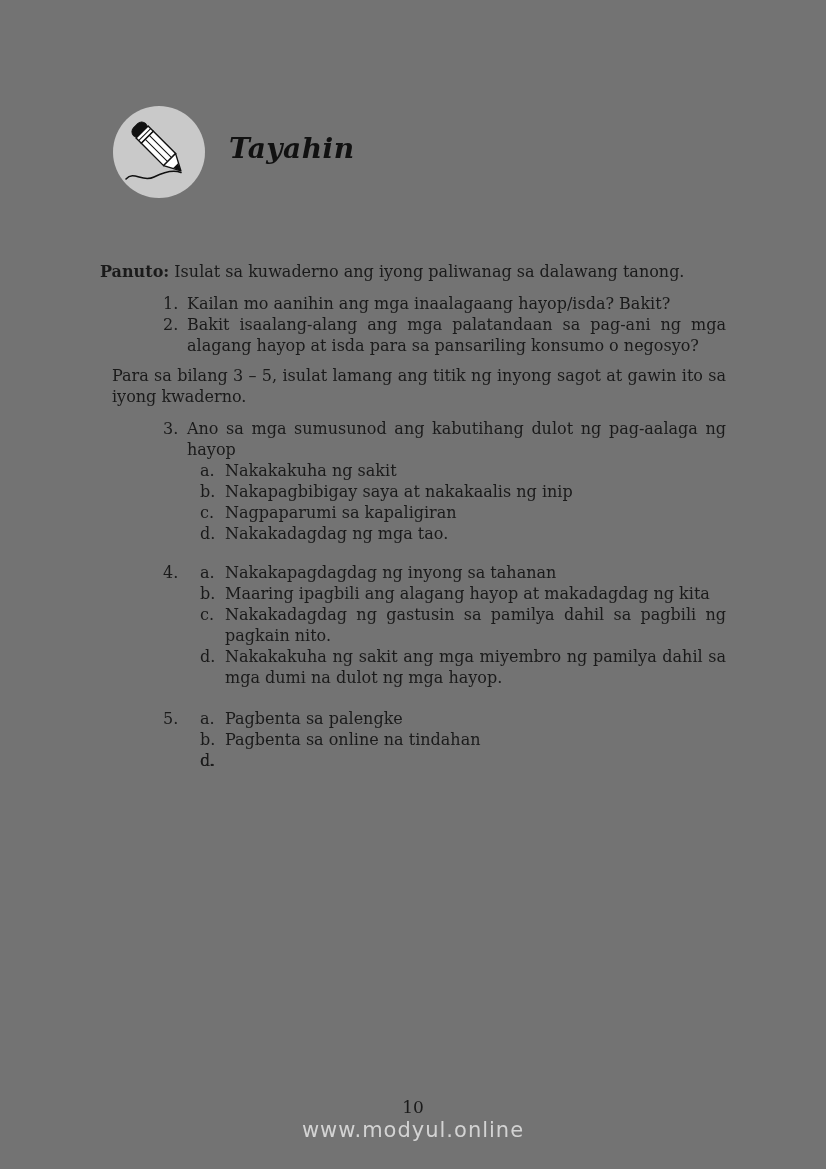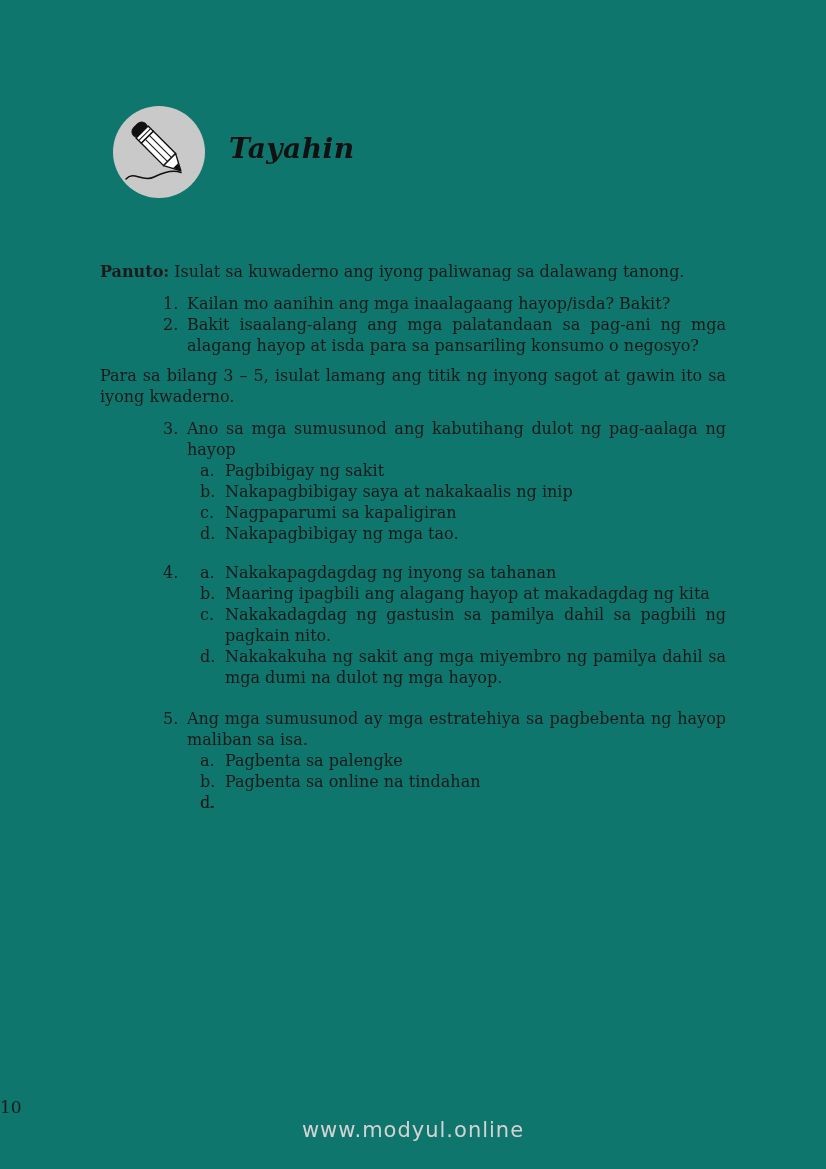--- a/index.html
+++ b/index.html
@@ -1,21 +1,21 @@
 <!DOCTYPE html>
 <html><head>
 <meta charset="utf-8">
 <style>
   * { margin:0; padding:0; box-sizing:border-box; }
   html,body { background:#efefef; }
   .page {
     width:826px; height:1169px;
     position:relative;
     margin:0 auto;
-    background:#0f766e;
+    background:#737373;
     font-family:"DejaVu Serif", serif;
     font-size:16px; line-height:21px;
     color:#1a1a1a;
     overflow:hidden;
   }
   .header { position:absolute; top:106px; left:113px; display:flex; align-items:center; }
   .icon-wrap { width:92px; height:92px; flex:0 0 auto; }
   .title {
     margin:0 0 6px 24px;
     font-size:28px; line-height:32px;
@@ -23,26 +23,26 @@
     letter-spacing:0.5px;
     color:#111111;
   }
   .content { position:absolute; top:245px; left:100px; width:626px; }
   .panuto { margin:16px 0 11px 0; }
   .panuto strong { font-weight:bold; }
   .q { position:relative; padding-left:87px; text-align:justify; }
   .q-num { position:absolute; left:63px; top:0; }
   .choice { position:relative; padding-left:125px; text-align:justify; }
   .c-letter { position:absolute; left:100px; top:0; }
-  .mid { margin:9px 0 11px 0; text-align:justify; }
+  .mid { margin:9px 0 11px 12px; text-align:justify; }
   .gap-lg { margin-top:18px; }
   .gap-xl { margin-top:20px; }
   .page-number {
     position:absolute; top:1097px; left:0; width:100%;
-    text-align:left; font-size:17px; line-height:21px; color:#1a1a1a;
+    text-align:center; font-size:17px; line-height:21px; color:#1a1a1a;
   }
   .watermark {
     position:absolute; top:1118px; left:0; width:100%;
     text-align:center;
     font-family:"DejaVu Sans", sans-serif;
     font-size:21px; line-height:24px;
     color:#d3d3d3; letter-spacing:1px;
   }
 </style>
 </head>
@@ -85,33 +85,33 @@
     </div>
 
     <p class="mid">Para sa bilang 3 – 5, isulat lamang ang titik ng inyong sagot at gawin ito sa iyong kwaderno.</p>
 
     <div class="q">
       <span class="q-num">3.</span>
       <span class="q-text">Ano sa mga sumusunod ang kabutihang dulot ng pag-aalaga ng hayop</span>
     </div>
     <div class="choice">
       <span class="c-letter">a.</span>
-      <span class="c-text">Pagbibigay ng sakit</span>
+      <span class="c-text">Nakakakuha ng sakit</span>
     </div>
     <div class="choice">
       <span class="c-letter">b.</span>
       <span class="c-text">Nakapagbibigay saya at nakakaalis ng inip</span>
     </div>
     <div class="choice">
       <span class="c-letter">c.</span>
       <span class="c-text">Nagpaparumi sa kapaligiran</span>
     </div>
     <div class="choice">
       <span class="c-letter">d.</span>
-      <span class="c-text">Nakapagbibigay ng mga tao.</span>
+      <span class="c-text">Nakakadagdag ng mga tao.</span>
     </div>
 
     <div class="q gap-lg">
       <span class="q-num">4.</span>
     </div>
     <div class="choice">
       <span class="c-letter">a.</span>
       <span class="c-text">Nakakapagdagdag ng inyong sa tahanan</span>
     </div>
     <div class="choice">
@@ -122,21 +122,20 @@
       <span class="c-letter">c.</span>
       <span class="c-text">Nakakadagdag ng gastusin sa pamilya dahil sa pagbili ng pagkain nito.</span>
     </div>
     <div class="choice">
       <span class="c-letter">d.</span>
       <span class="c-text">Nakakakuha ng sakit ang mga miyembro ng pamilya dahil sa mga dumi na dulot ng mga hayop.</span>
     </div>
 
     <div class="q gap-xl">
       <span class="q-num">5.</span>
-      <span class="q-text">Ang mga sumusunod ay mga estratehiya sa pagbebenta ng hayop maliban sa isa.</span>
     </div>
     <div class="choice">
       <span class="c-letter">a.</span>
       <span class="c-text">Pagbenta sa palengke</span>
     </div>
     <div class="choice">
       <span class="c-letter">b.</span>
       <span class="c-text">Pagbenta sa online na tindahan</span>
     </div>
     <div class="choice">

